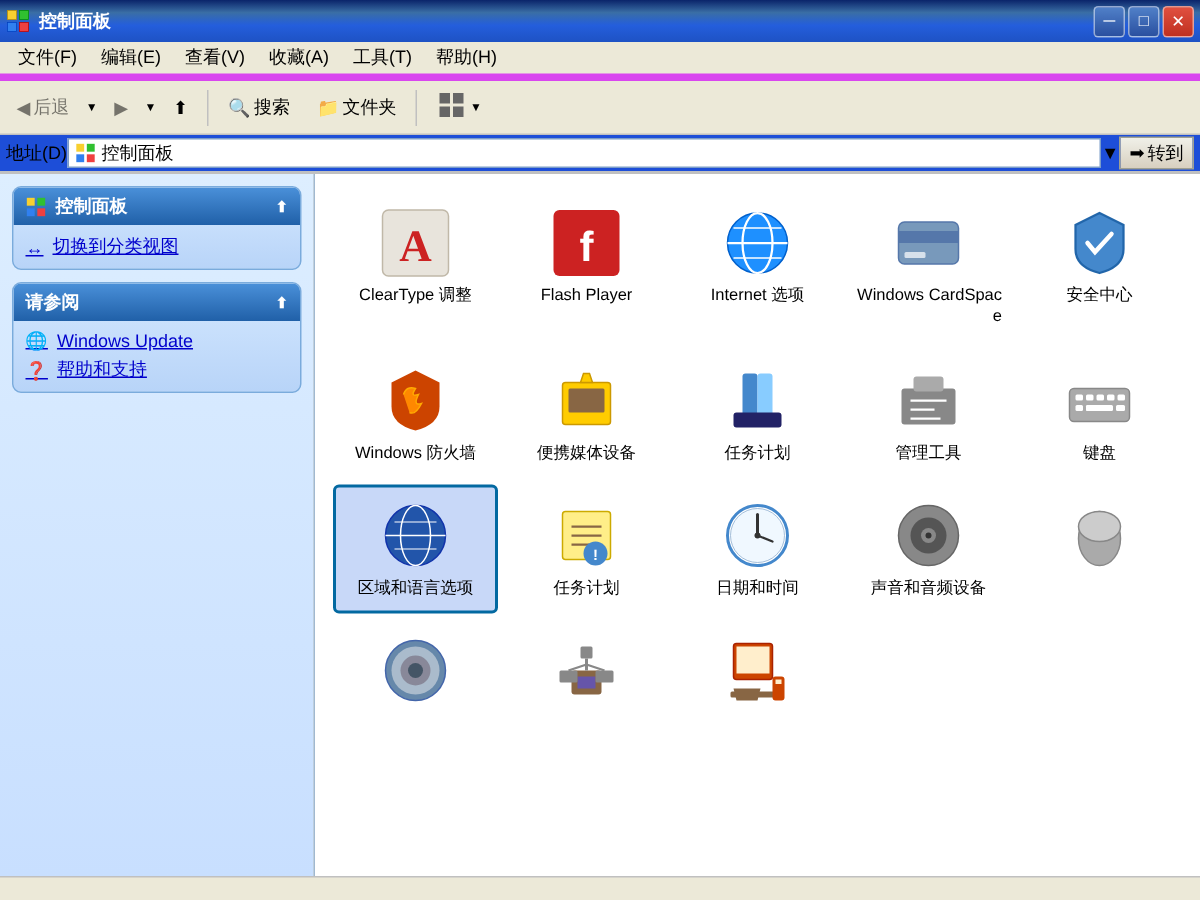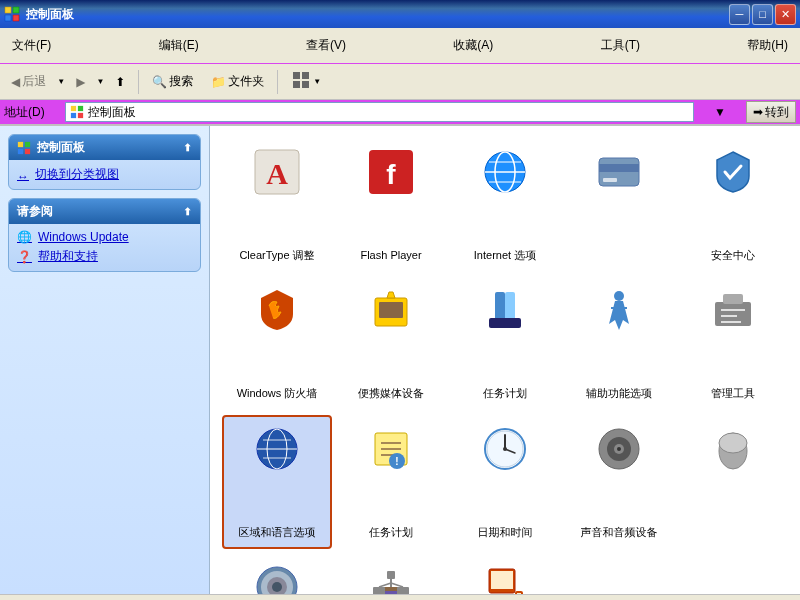--- a/index.html
+++ b/index.html
@@ -49,26 +49,25 @@
       cursor: pointer;
       background: linear-gradient(to bottom, #5080C8, #2A50A0);
     }
     .title-btn.close {
       background: linear-gradient(to bottom, #E05040, #C03020);
     }
 
     
     .menu-bar {
       background: #ECE9D8;
-      height: 36px;
+      height: 26px;
       display: flex;
       align-items: center;
       padding: 0 4px;
-      border-bottom: 1px solid #d946ef;
-      justify-content: space-between;
+      border-bottom: 5px solid #d946ef;
     }
     .menu-item {
       padding: 2px 8px;
       font-size: 12px;
       cursor: pointer;
       color: #000;
     }
 
     
     .toolbar {
@@ -93,26 +92,26 @@
     }
     .toolbar-separator {
       width: 1px;
       height: 24px;
       background: #C0C0C0;
       margin: 0 2px;
     }
 
     
     .address-bar {
-      background: #d946ef;
+      background: #1d4ed8;
       height: 26px;
       display: flex;
       align-items: center;
       padding: 0 4px;
-      gap: 20px;
+      gap: 0;
       border-bottom: 2px solid #C0C0C0;
     }
     .address-label { font-size: 12px; color: #000; }
     .address-field {
       flex: 1;
       height: 20px;
       border: 1px solid #7A9CC8;
       background: white;
       display: flex;
       align-items: center;
@@ -234,34 +233,33 @@
       font-size: 36px;
       margin-bottom: 4px;
     }
 
     .icon-label {
       font-size: 11px;
       color: #000;
       text-align: right;
       line-height: 1.3;
       word-break: break-all;
-      margin-top: 48px;
     }
 
     
     .content-panel::-webkit-scrollbar { width: 16px; }
     .content-panel::-webkit-scrollbar-track { background: #F0F0F0; }
     .content-panel::-webkit-scrollbar-thumb {
       background: linear-gradient(to right, #D0D0D0, #A0A0A0);
       border: 1px solid #808080;
     }
 
     
     .icon-item.highlighted {
-      border: 2px solid #c2410c;
+      border: 2px solid #0369a1;
       background: #C8D8F8;
     }
   </style>
 </head>
 <body>
 
 <div class="title-bar">
   <div class="title-bar-left">
 
     <svg width="16" height="16" viewBox="0 0 16 16">
@@ -426,20 +424,21 @@
           <div class="icon-label">Internet 选项</div>
         </div>
         <div class="icon-item">
           <div class="icon-img">
             <svg width="48" height="48" viewBox="0 0 48 48">
       <rect x="4" y="10" width="40" height="28" rx="4" fill="#7899BB" stroke="#5577AA" stroke-width="1"></rect>
       <rect x="4" y="16" width="40" height="8" fill="#5577AA"></rect>
       <rect x="8" y="30" width="14" height="4" rx="1" fill="white" opacity="0.7"></rect>
     </svg>
           </div>
+          <div class="icon-label">Windows CardSpace</div>
         </div>
         <div class="icon-item">
           <div class="icon-img">
             <svg width="48" height="48" viewBox="0 0 48 48">
       <path d="M24 4 L40 12 L40 28 Q40 40 24 44 Q8 40 8 28 L8 12 Z" fill="#4488CC"></path>
       <path d="M24 4 L40 12 L40 28 Q40 40 24 44 Q8 40 8 28 L8 12 Z" fill="none" stroke="#2266AA" stroke-width="1.5"></path>
       <path d="M16 24 L21 30 L32 18" stroke="white" stroke-width="3" fill="none" stroke-linecap="round"></path>
     </svg>
           </div>
           <div class="icon-label">安全中心</div>
@@ -465,42 +464,49 @@
         </div>
         <div class="icon-item">
           <div class="icon-img">
             <svg width="48" height="48" viewBox="0 0 48 48">
       <rect x="14" y="6" width="10" height="30" rx="2" fill="#4488CC"></rect>
       <rect x="24" y="6" width="10" height="30" rx="2" fill="#88CCFF"></rect>
       <rect x="8" y="32" width="32" height="10" rx="2" fill="#222266"></rect>
     </svg>
           </div>
           <div class="icon-label">任务计划</div>
-        </div>
-        <div class="icon-item">
-          <div class="icon-img">
-            <svg width="48" height="48" viewBox="0 0 48 48">
-      <circle cx="24" cy="10" r="5" fill="#4488CC"></circle>
-      <path d="M20 15 L14 38 L20 34 L24 44 L28 34 L34 38 L28 15 Z" fill="#4488CC"></path>
-      <path d="M16 22 L32 22" stroke="#4488CC" stroke-width="2"></path>
-    </svg>
-          </div>
-          <div class="icon-label">辅助功能选项</div>
         </div>
         <div class="icon-item">
           <div class="icon-img">
             <svg width="48" height="48" viewBox="0 0 48 48">
       <rect x="6" y="16" width="36" height="24" rx="2" fill="#888888"></rect>
       <rect x="14" y="8" width="20" height="10" rx="2" fill="#AAAAAA"></rect>
       <line x1="12" y1="24" x2="36" y2="24" stroke="white" stroke-width="1.5"></line>
       <line x1="12" y1="30" x2="28" y2="30" stroke="white" stroke-width="1.5"></line>
       <line x1="12" y1="36" x2="32" y2="36" stroke="white" stroke-width="1.5"></line>
     </svg>
           </div>
           <div class="icon-label">管理工具</div>
+        </div>
+        <div class="icon-item">
+          <div class="icon-img">
+            <svg width="48" height="48" viewBox="0 0 48 48">
+      <rect x="4" y="16" width="40" height="22" rx="3" fill="#AAAAAA" stroke="#888"></rect>
+      <rect x="8" y="20" width="5" height="4" rx="1" fill="white"></rect>
+      <rect x="15" y="20" width="5" height="4" rx="1" fill="white"></rect>
+      <rect x="22" y="20" width="5" height="4" rx="1" fill="white"></rect>
+      <rect x="29" y="20" width="5" height="4" rx="1" fill="white"></rect>
+      <rect x="36" y="20" width="5" height="4" rx="1" fill="white"></rect>
+      <rect x="8" y="27" width="5" height="4" rx="1" fill="white"></rect>
+      <rect x="15" y="27" width="5" height="4" rx="1" fill="white"></rect>
+      <rect x="15" y="27" width="18" height="4" rx="1" fill="white"></rect>
+      <rect x="35" y="27" width="6" height="4" rx="1" fill="white"></rect>
+    </svg>
+          </div>
+          <div class="icon-label">键盘</div>
         </div>
         <div class="icon-item highlighted">
           <div class="icon-img">
             <svg width="48" height="48" viewBox="0 0 48 48">
       <circle cx="24" cy="24" r="20" fill="#2255AA" stroke="#1133AA" stroke-width="1"></circle>
       <ellipse cx="24" cy="24" rx="10" ry="20" fill="none" stroke="white" stroke-width="1"></ellipse>
       <line x1="4" y1="24" x2="44" y2="24" stroke="white" stroke-width="1"></line>
       <line x1="10" y1="15" x2="38" y2="15" stroke="white" stroke-width="0.8"></line>
       <line x1="10" y1="33" x2="38" y2="33" stroke="white" stroke-width="0.8"></line>
     </svg>

